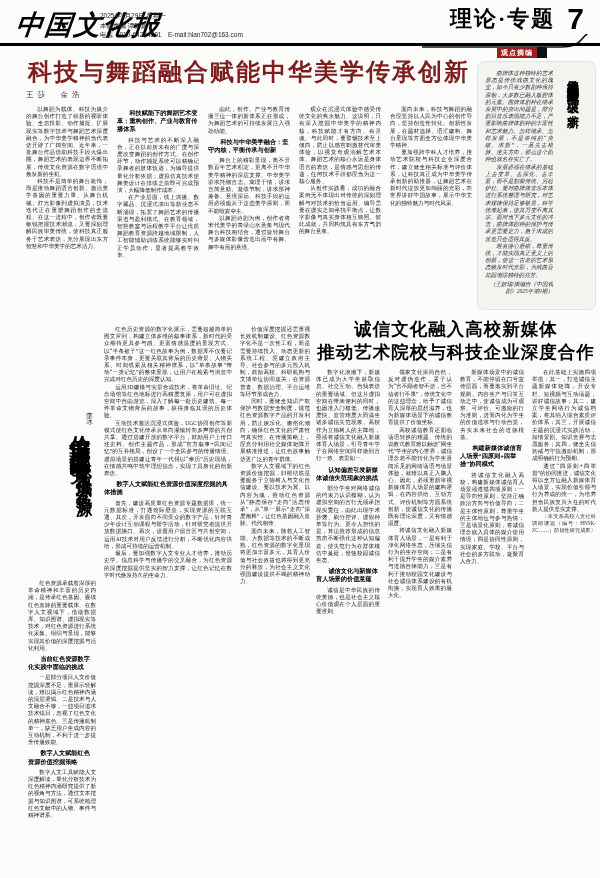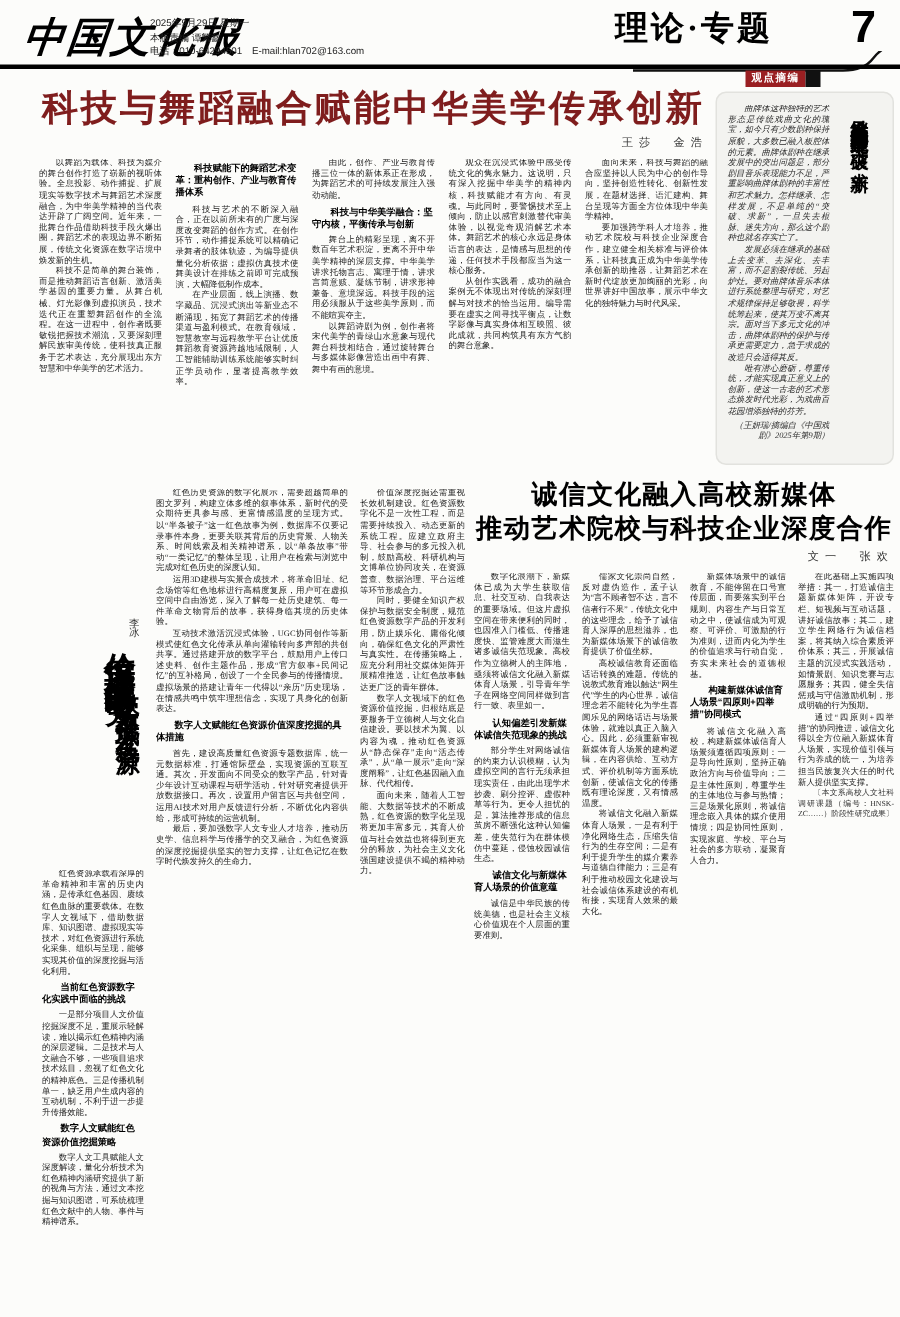--- a/index.html
+++ b/index.html
@@ -4,21 +4,21 @@
 <style>
   html,body{margin:0;padding:0;background:#e8e8e6;}
   .page{position:relative;width:600px;height:878px;margin:0 auto;background:#fcfcfa;
         overflow:hidden;font-family:"Liberation Serif",serif;color:#1b1b1b;}
   
   .masthead{position:absolute;left:16px;top:7px;font-family:"DejaVu Serif",serif;
         font-size:27px;font-weight:bold;font-style:italic;letter-spacing:2px;color:#000;
         transform:skewX(-6deg);}
   .pubinfo{position:absolute;left:100px;top:11px;font-family:"Liberation Sans",sans-serif;
         font-size:6.5px;line-height:9.5px;color:#222;}
-  .section-head{position:absolute;right:16px;top:4px;display:flex;align-items:flex-end;gap:40px;}
+  .section-head{position:absolute;right:16px;top:4px;display:flex;align-items:flex-end;}
   .section-title{font-family:"Liberation Serif",serif;font-weight:900;font-size:22px;
         letter-spacing:2px;color:#000;}
   .page-number{font-family:"Liberation Sans",sans-serif;font-weight:800;font-size:30px;
         line-height:30px;margin-left:12px;color:#000;}
   .swoosh{position:absolute;right:8px;top:34px;}
   .main-rule{position:absolute;left:0;top:43px;width:100%;height:3px;background:#000;}
   
   .opinion-tag{position:absolute;left:497px;top:47px;display:flex;align-items:stretch;height:11px;}
   .opinion-tag .tag-label{background:#9a1f22;color:#fff;font-family:"Liberation Sans",sans-serif;
         font-size:7px;font-weight:bold;line-height:11px;padding:0 4px;letter-spacing:1px;}
@@ -35,21 +35,21 @@
         text-align:justify;height:100%;}
   
   .col p{margin:0;font-size:5.6px;line-height:7.2px;text-align:justify;text-indent:2em;}
   .col h4{margin:3px 0;font-family:"Liberation Sans",sans-serif;font-size:6.2px;
         line-height:8.2px;font-weight:700;text-indent:2em;color:#000;}
   .col p.note{font-size:5.2px;color:#333;}
   
   .article-top{position:absolute;left:26px;top:50px;width:446px;}
   .article-top h1{margin:6px 0 2px;text-align:center;font-family:"Liberation Sans",sans-serif;
         font-weight:900;font-size:24px;letter-spacing:2px;color:#7f1d1d;}
-  .byline{text-align:right;font-size:7.5px;letter-spacing:4px;color:#333;margin:2px 0 6px;}
+  .byline{text-align:left;font-size:7.5px;letter-spacing:4px;color:#333;margin:2px 0 6px;}
   .article-top .cols{display:flex;gap:9px;height:216px;overflow:hidden;}
   .article-top .col{flex:1 1 0;overflow:hidden;}
   
   .article-left{position:absolute;left:28px;top:326px;width:282px;height:548px;}
   .article-left .vtitle{position:absolute;left:2px;top:4px;width:64px;height:244px;
         writing-mode:vertical-rl;display:flex;align-items:flex-start;}
   .vtitle .vt-author{font-size:7px;letter-spacing:6px;color:#333;padding-top:76px;margin-left:2px;}
   .vtitle .vt-main{font-family:"Liberation Serif",serif;font-weight:900;font-size:21px;
         letter-spacing:3px;color:#000;margin-left:3px;}
   .vtitle .vt-pre{font-family:"Liberation Serif",serif;font-weight:900;font-size:16px;
@@ -161,21 +161,20 @@
           <p>面向未来，随着人工智能、大数据等技术的不断成熟，红色资源的数字化呈现将更加丰富多元，其育人价值与社会效益也将得到更充分的释放，为社会主义文化强国建设提供不竭的精神动力。</p>
         </div>
       </div>
   </section>
 
   <section class="article-right">
     <h2>
       <span style="display:block">诚信文化融入高校新媒体</span>
       <span style="display:block">推动艺术院校与科技企业深度合作</span>
     </h2>
-    <div class="byline">文一　张欢</div>
     <div class="cols">
         <div class="col col-0">
           <p>数字化浪潮下，新媒体已成为大学生获取信息、社交互动、自我表达的重要场域。但这片虚拟空间在带来便利的同时，也因准入门槛低、传播速度快、监管难度大而滋生诸多诚信失范现象。高校作为立德树人的主阵地，亟须将诚信文化融入新媒体育人场景，引导青年学子在网络空间同样做到言行一致、表里如一。</p>
           <h4>认知偏差引发新媒体诚信失范现象的挑战</h4>
           <p>部分学生对网络诚信的约束力认识模糊，认为虚拟空间的言行无须承担现实责任，由此出现学术抄袭、刷分控评、虚假种草等行为。更令人担忧的是，算法推荐形成的信息茧房不断强化这种认知偏差，使失范行为在群体模仿中蔓延，侵蚀校园诚信生态。</p>
           <h4>诚信文化与新媒体育人场景的价值意蕴</h4>
           <p>诚信是中华民族的传统美德，也是社会主义核心价值观在个人层面的重要准则。</p>
         </div>
         <div class="col col-1">
           <p>儒家文化崇尚自然，反对虚伪造作，孟子认为“言不顾者智不达，言不信者行不果”，传统文化中的这些理念，给予了诚信育人深厚的思想滋养，也为新媒体场景下的诚信教育提供了价值坐标。</p>

